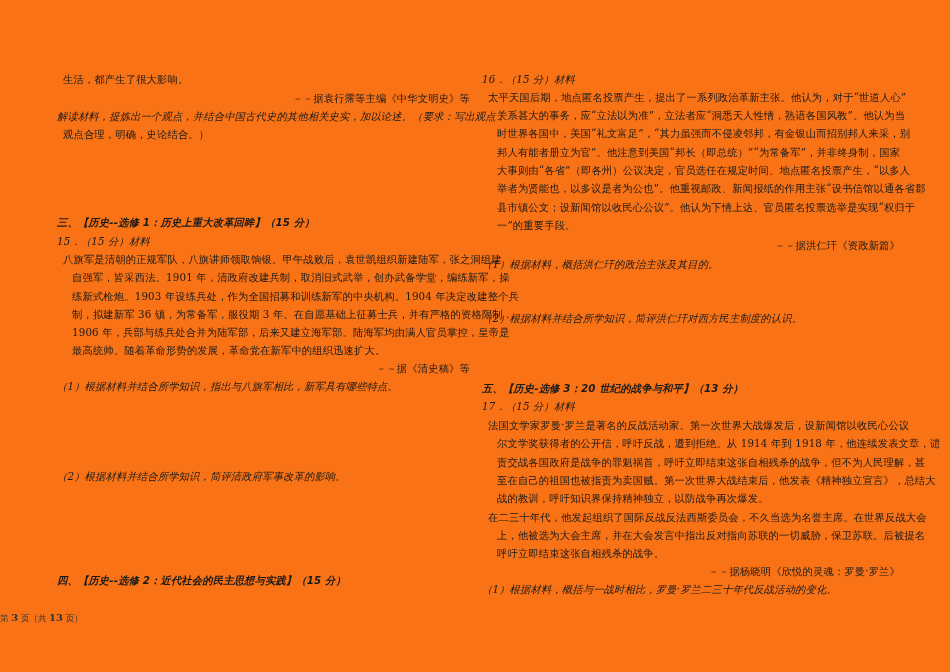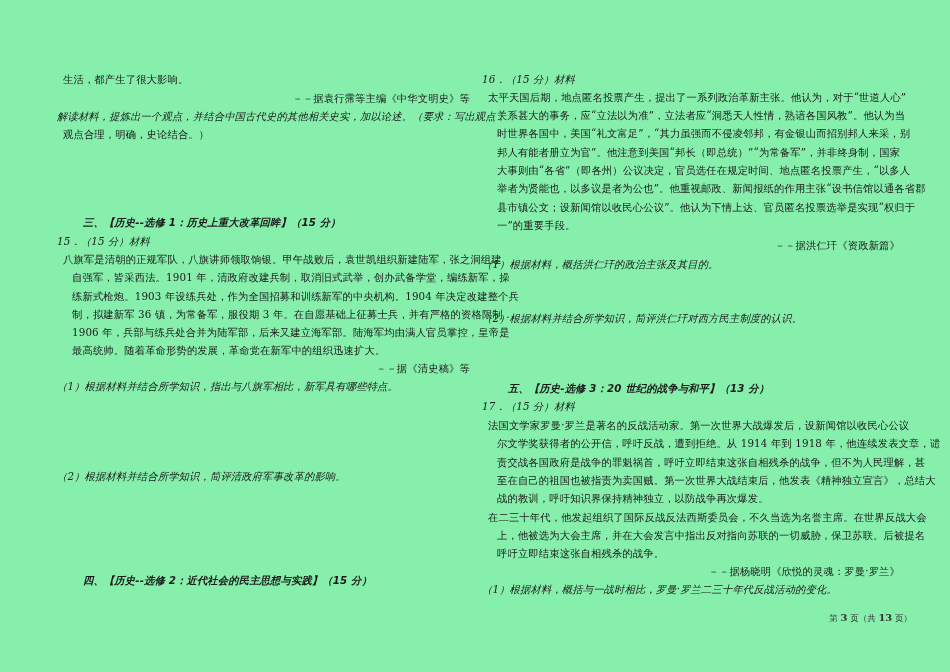--- a/index.html
+++ b/index.html
@@ -1,28 +1,28 @@
 <!DOCTYPE html>
 <html><head>
 <meta charset="utf-8">
 <style>
   html, body { margin: 0; padding: 0; background: #ffffff; }
   body { width: 950px; height: 672px; position: relative; overflow: hidden;
          font-family: "DejaVu Serif", "Liberation Serif", serif; color: #1a1a1a; }
-  .page { position: absolute; left: 0; top: 0; width: 950px; height: 672px; background: #86efac; }
+  .page { position: absolute; left: 0; top: 0; width: 950px; height: 672px; background: #f97316; }
   .col { position: absolute; top: 0; }
   .col-left { left: 57px; width: 413px; }
   .col-right { left: 482px; width: 418px; }
   .ln { position: absolute; font-size: 10.3px; line-height: 14px; white-space: nowrap; letter-spacing: 0.15px; }
   .ind1 { left: 6px; }
   .ind2 { left: 15px; text-align: right; }
   .ind0 { left: 0; font-style: italic; }
   .src { right: 0; text-align: right; }
-  .hd { font-weight: bold; font-family: "DejaVu Sans", "Liberation Sans", sans-serif; font-size: 10.3px; margin-left: 26px; }
-  .footer { position: absolute; top: 612px; left: 0; width: 912px; text-align: right; font-size: 8.5px; color: #333; }
+  .hd { font-weight: bold; font-family: "DejaVu Sans", "Liberation Sans", sans-serif; font-size: 10.3px; }
+  .footer { position: absolute; top: 612px; left: 0; width: 912px; text-align: left; font-size: 8.5px; color: #333; }
   .footer b { font-size: 10px; }
 </style>
 </head>
 <body>
 
 <div class="page">
 
   <div class="col col-left">
     <div class="ln ind1" style="top:72px">生活，都产生了很大影响。</div>
     <div class="ln src" style="top:91px">－－据袁行霈等主编《中华文明史》等</div>

